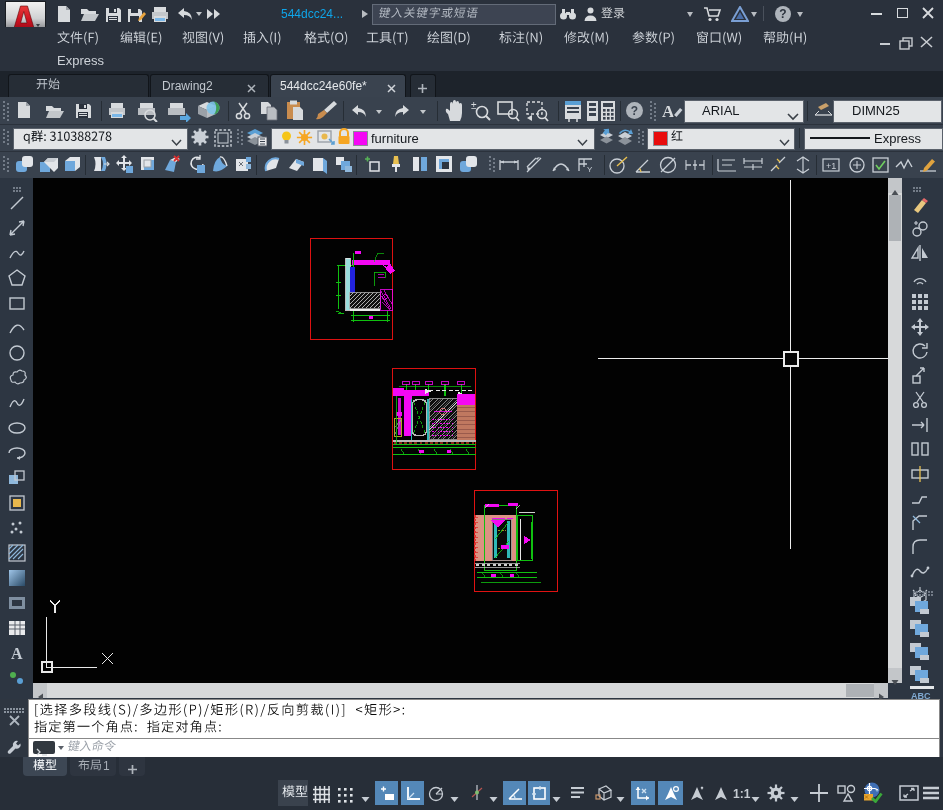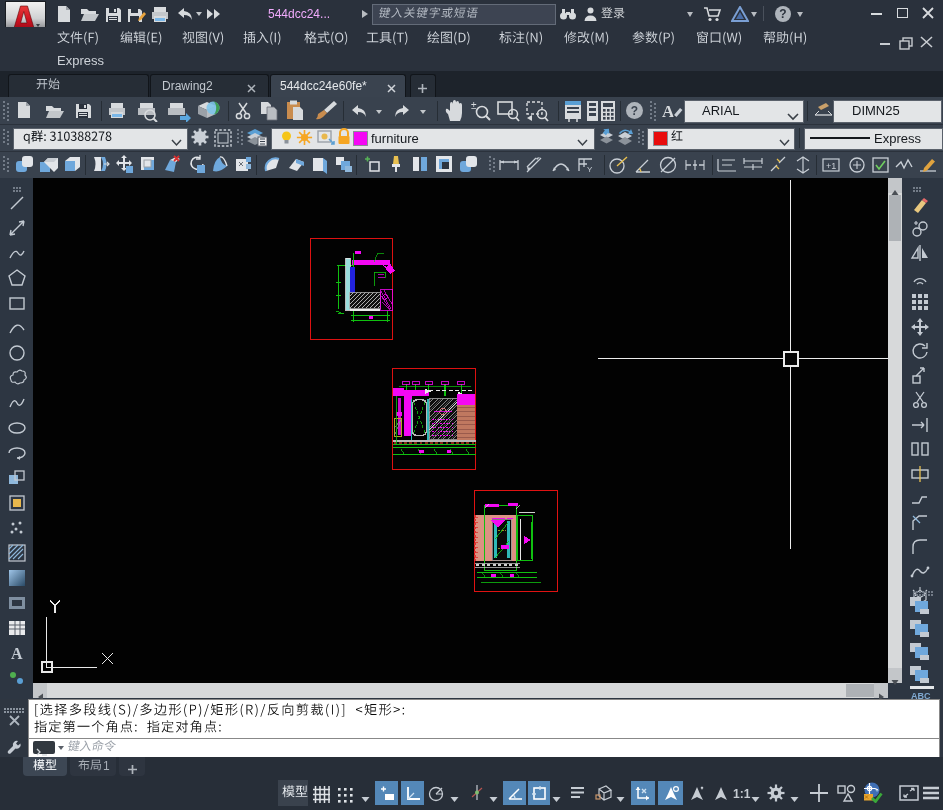--- a/index.html
+++ b/index.html
@@ -50,21 +50,21 @@
     <div style="position:absolute;left:175px;top:6px"><svg width="20" height="16" viewBox="0 0 20 16">
         <g>
           <path d="M9 2 L3 7 L9 12 L9 9 Q15 9 17 14 Q17 6 9 5 Z" fill="#d7dadd"></path>
         </g>
       </svg></div>
     <div class="abs" style="left:196px;top:12px;width:0;height:0;border:3px solid transparent;border-top:4px solid #c3c7cb"></div>
     <div style="position:absolute;left:205px;top:6px"><svg width="18" height="16" viewBox="0 0 18 16">
         <path d="M2 3 l6 5 -6 5 z" fill="#d7dadd"></path>
         <path d="M9 3 l6 5 -6 5 z" fill="#d7dadd"></path>
       </svg></div>
-    <div style="position:absolute;left:268px;top:7px;font:400 12px 'Liberation Sans',sans-serif;color:#f0abfc;white-space:pre;">544dcc24...</div>
+    <div style="position:absolute;left:281px;top:7px;font:400 12px 'Liberation Sans',sans-serif;color:#0ea5e9;white-space:pre;">544dcc24...</div>
     <div class="abs" style="left:362px;top:10px;width:0;height:0;border:4px solid transparent;border-left:6px solid #b8bcc1"></div>
     <div class="abs" style="left:372px;top:4px;width:182px;height:19px;background:#3d4452;border:1px solid #636b78"></div>
     <div style="position:absolute;left:379px;top:7px">
       <svg width="102" height="14" viewBox="0 0 102 14" style="display:block">
         <path transform="translate(0,9.9)" d="M2.7 -9.7 3.4 -9.5Q3.1 -8.8 2.7 -8.2Q2.3 -7.5 1.9 -7.0Q1.5 -6.4 1.0 -6.0Q1.0 -6.1 0.9 -6.2Q0.9 -6.3 0.8 -6.5Q0.7 -6.6 0.6 -6.7Q1.2 -7.2 1.8 -8.0Q2.3 -8.8 2.7 -9.7ZM2.3 -8.4H4.5L4.4 -7.6H1.9ZM0.7 0.8 0.7 0.0 1.0 -0.3 3.1 -1.5Q3.1 -1.4 3.2 -1.2Q3.2 -1.0 3.3 -0.9Q2.5 -0.4 2.0 -0.1Q1.6 0.2 1.3 0.3Q1.1 0.5 0.9 0.6Q0.8 0.7 0.7 0.8ZM1.3 -6.3H4.1L3.9 -5.5H1.2ZM0.4 -4.0H3.7L3.6 -3.2H0.3ZM0.7 0.8Q0.7 0.7 0.6 0.6Q0.6 0.4 0.5 0.3Q0.4 0.2 0.4 0.1Q0.5 0.0 0.8 -0.3Q1.1 -0.5 1.2 -1.0L2.1 -5.9H2.8L1.8 -0.2Q1.8 -0.2 1.6 -0.1Q1.5 -0.0 1.3 0.1Q1.1 0.3 0.9 0.5Q0.7 0.7 0.7 0.8ZM8.9 -9.6H9.6L7.8 -0.4H7.2ZM6.8 -7.2H11.5L11.4 -6.5H6.7ZM5.9 -2.5H10.4L10.3 -1.8H5.7ZM6.5 -4.1H10.4L10.3 -3.4H6.3ZM4.8 -9.0H6.6L6.5 -8.2H4.7ZM5.8 -5.6H5.9L6.1 -5.6L6.5 -5.6Q6.0 -3.8 5.5 -2.5Q4.9 -1.3 4.2 -0.4Q3.5 0.4 2.7 1.0Q2.6 0.8 2.5 0.7Q2.4 0.5 2.3 0.4Q3.1 -0.1 3.7 -0.8Q4.4 -1.6 4.9 -2.8Q5.4 -3.9 5.8 -5.5ZM4.5 -3.8Q4.6 -2.6 4.9 -1.8Q5.2 -1.1 5.8 -0.7Q6.3 -0.3 7.0 -0.1Q7.7 0.0 8.4 0.0Q8.6 0.0 8.8 0.0Q9.0 0.0 9.3 0.0Q9.5 0.0 9.8 0.0Q10.0 0.0 10.2 0.0Q10.1 0.2 10.0 0.4Q9.8 0.6 9.8 0.8H9.4H8.3Q7.4 0.8 6.6 0.6Q5.9 0.4 5.3 -0.0Q4.7 -0.5 4.3 -1.4Q4.0 -2.2 3.9 -3.6ZM7.4 -8.7H11.1L10.4 -5.0H6.7L6.8 -5.6H9.9L10.4 -8.1H7.3ZM4.7 -5.6H6.0L5.9 -4.9H4.3ZM4.2 -4.7Q4.2 -4.8 4.1 -4.9Q4.1 -5.0 4.0 -5.1Q4.0 -5.2 4.0 -5.3Q4.1 -5.3 4.3 -5.5Q4.5 -5.7 4.7 -6.0Q4.9 -6.2 5.2 -6.6Q5.5 -7.1 5.8 -7.7Q6.2 -8.3 6.4 -8.9L6.5 -9.0L6.8 -9.1L7.2 -8.8Q6.6 -7.8 6.0 -6.8Q5.4 -5.8 4.8 -5.1L4.8 -5.1Q4.8 -5.1 4.7 -5.1Q4.6 -5.0 4.5 -5.0Q4.4 -4.9 4.3 -4.8Q4.2 -4.7 4.2 -4.7Z M16.6 -8.7 17.3 -9.4Q18.0 -8.9 18.4 -8.2Q18.9 -7.5 19.2 -6.8Q19.5 -6.1 19.7 -5.4Q19.9 -4.7 20.1 -3.9Q20.4 -3.2 20.7 -2.5Q21.0 -1.9 21.5 -1.3Q22.0 -0.7 22.7 -0.2Q22.6 -0.0 22.5 0.1Q22.4 0.3 22.2 0.5Q22.1 0.7 22.1 0.8Q21.3 0.3 20.8 -0.3Q20.3 -0.9 20.0 -1.6Q19.6 -2.3 19.4 -3.1Q19.2 -3.9 18.9 -4.6Q18.7 -5.4 18.4 -6.1Q18.1 -6.9 17.7 -7.5Q17.3 -8.2 16.6 -8.7ZM18.2 -7.0 19.1 -6.8Q18.4 -5.0 17.4 -3.5Q16.5 -2.1 15.3 -1.0Q14.1 0.1 12.7 0.8Q12.6 0.7 12.5 0.6Q12.4 0.5 12.3 0.4Q12.1 0.2 12.0 0.1Q14.2 -0.9 15.7 -2.7Q17.2 -4.5 18.2 -7.0Z M26.9 -7.2H35.6L35.4 -6.4H26.8ZM25.7 -4.3H35.7L35.5 -3.4H25.5ZM31.1 -4.0Q31.3 -3.0 31.8 -2.2Q32.3 -1.4 33.2 -0.8Q34.0 -0.3 35.1 0.0Q35.0 0.1 34.9 0.3Q34.7 0.4 34.6 0.6Q34.4 0.7 34.4 0.8Q33.2 0.5 32.4 -0.2Q31.5 -0.8 31.0 -1.7Q30.5 -2.7 30.3 -3.8ZM34.1 -9.6 35.0 -9.3Q34.6 -8.9 34.3 -8.4Q33.9 -7.9 33.5 -7.5Q33.2 -7.1 32.9 -6.7L32.2 -7.0Q32.5 -7.4 32.8 -7.8Q33.2 -8.3 33.5 -8.7Q33.9 -9.2 34.1 -9.6ZM28.4 -9.2 29.2 -9.6Q29.5 -9.1 29.7 -8.6Q29.9 -8.0 30.0 -7.6L29.2 -7.2Q29.1 -7.5 29.0 -7.8Q28.9 -8.2 28.7 -8.5Q28.6 -8.9 28.4 -9.2ZM30.7 -6.9H31.7L31.3 -4.9Q31.2 -4.4 31.0 -3.8Q30.8 -3.1 30.4 -2.5Q30.0 -1.9 29.3 -1.3Q28.6 -0.7 27.6 -0.1Q26.6 0.4 25.1 0.9Q25.1 0.8 25.0 0.7Q24.9 0.5 24.8 0.4Q24.7 0.2 24.6 0.1Q26.0 -0.3 27.0 -0.8Q27.9 -1.3 28.5 -1.8Q29.2 -2.4 29.5 -2.9Q29.9 -3.4 30.1 -4.0Q30.2 -4.5 30.3 -4.9Z M40.2 -9.7 40.9 -9.5Q40.6 -8.8 40.2 -8.2Q39.8 -7.5 39.4 -7.0Q39.0 -6.4 38.5 -6.0Q38.5 -6.1 38.4 -6.2Q38.4 -6.3 38.3 -6.5Q38.2 -6.6 38.1 -6.7Q38.7 -7.2 39.3 -8.0Q39.8 -8.8 40.2 -9.7ZM39.8 -8.4H42.0L41.9 -7.6H39.4ZM38.2 0.8 38.2 0.0 38.5 -0.3 40.6 -1.5Q40.6 -1.4 40.7 -1.2Q40.7 -1.0 40.8 -0.9Q40.0 -0.4 39.5 -0.1Q39.1 0.2 38.8 0.3Q38.6 0.5 38.4 0.6Q38.3 0.7 38.2 0.8ZM38.8 -6.3H41.6L41.4 -5.5H38.7ZM37.9 -4.0H41.2L41.1 -3.2H37.8ZM38.2 0.8Q38.2 0.7 38.1 0.6Q38.1 0.4 38.0 0.3Q37.9 0.2 37.9 0.1Q38.0 0.0 38.3 -0.3Q38.6 -0.5 38.7 -1.0L39.6 -5.9H40.3L39.3 -0.2Q39.3 -0.2 39.1 -0.1Q39.0 -0.0 38.8 0.1Q38.6 0.3 38.4 0.5Q38.2 0.7 38.2 0.8ZM46.4 -9.6H47.1L45.3 -0.4H44.7ZM44.3 -7.2H49.0L48.9 -6.5H44.2ZM43.4 -2.5H47.9L47.8 -1.8H43.2ZM44.0 -4.1H47.9L47.8 -3.4H43.8ZM42.3 -9.0H44.1L44.0 -8.2H42.2ZM43.3 -5.6H43.4L43.6 -5.6L44.0 -5.6Q43.5 -3.8 43.0 -2.5Q42.4 -1.3 41.7 -0.4Q41.0 0.4 40.2 1.0Q40.1 0.8 40.0 0.7Q39.9 0.5 39.8 0.4Q40.6 -0.1 41.2 -0.8Q41.9 -1.6 42.4 -2.8Q42.9 -3.9 43.3 -5.5ZM42.0 -3.8Q42.1 -2.6 42.4 -1.8Q42.7 -1.1 43.3 -0.7Q43.8 -0.3 44.5 -0.1Q45.2 0.0 45.9 0.0Q46.1 0.0 46.3 0.0Q46.5 0.0 46.8 0.0Q47.0 0.0 47.3 0.0Q47.5 0.0 47.7 0.0Q47.6 0.2 47.5 0.4Q47.3 0.6 47.3 0.8H46.9H45.8Q44.9 0.8 44.1 0.6Q43.4 0.4 42.8 -0.0Q42.2 -0.5 41.8 -1.4Q41.5 -2.2 41.4 -3.6ZM44.9 -8.7H48.6L47.9 -5.0H44.2L44.3 -5.6H47.4L47.9 -8.1H44.8ZM42.2 -5.6H43.5L43.4 -4.9H41.8ZM41.7 -4.7Q41.7 -4.8 41.6 -4.9Q41.6 -5.0 41.5 -5.1Q41.5 -5.2 41.5 -5.3Q41.6 -5.3 41.8 -5.5Q42.0 -5.7 42.2 -6.0Q42.4 -6.2 42.7 -6.6Q43.0 -7.1 43.3 -7.7Q43.7 -8.3 43.9 -8.9L44.0 -9.0L44.3 -9.1L44.7 -8.8Q44.1 -7.8 43.5 -6.8Q42.9 -5.8 42.3 -5.1L42.3 -5.1Q42.3 -5.1 42.2 -5.1Q42.1 -5.0 42.0 -5.0Q41.9 -4.9 41.8 -4.8Q41.7 -4.7 41.7 -4.7Z M53.0 -6.3H58.5L58.3 -5.5H52.8ZM50.5 -3.4H60.4L60.3 -2.6H50.4ZM55.2 -4.2H56.1L55.3 -0.1Q55.2 0.2 55.1 0.4Q54.9 0.7 54.6 0.8Q54.3 0.9 53.8 0.9Q53.3 0.9 52.6 0.9Q52.6 0.8 52.5 0.6Q52.5 0.5 52.5 0.3Q52.4 0.2 52.4 0.1Q52.8 0.1 53.1 0.1Q53.5 0.1 53.7 0.1Q54.0 0.1 54.1 0.1Q54.2 0.1 54.3 0.0Q54.4 -0.0 54.4 -0.2ZM58.2 -6.3H58.5L58.7 -6.4L59.2 -5.9Q58.7 -5.5 58.1 -5.1Q57.5 -4.7 56.8 -4.3Q56.2 -3.9 55.6 -3.7Q55.5 -3.8 55.4 -3.9Q55.3 -4.1 55.2 -4.2Q55.7 -4.4 56.3 -4.7Q56.8 -5.1 57.3 -5.5Q57.8 -5.8 58.2 -6.2ZM51.6 -8.5H61.3L60.8 -6.1H59.9L60.2 -7.6H52.3L52.0 -6.1H51.2ZM55.7 -9.5 56.6 -9.7Q56.8 -9.4 57.0 -9.0Q57.1 -8.6 57.2 -8.3L56.2 -8.0Q56.2 -8.3 56.1 -8.7Q55.9 -9.1 55.7 -9.5Z M69.8 -9.6H70.7Q70.4 -8.3 70.3 -7.1Q70.1 -5.9 70.1 -4.8Q70.0 -3.7 70.1 -2.8Q70.2 -1.9 70.3 -1.3Q70.5 -0.7 70.7 -0.3Q71.0 0.0 71.3 0.0Q71.6 0.0 71.8 -0.5Q72.0 -1.0 72.3 -2.1Q72.4 -2.0 72.6 -1.8Q72.8 -1.7 72.9 -1.6Q72.7 -0.6 72.4 -0.1Q72.2 0.5 71.9 0.7Q71.5 0.9 71.1 0.9Q70.5 0.9 70.1 0.5Q69.7 0.1 69.5 -0.6Q69.3 -1.3 69.2 -2.3Q69.1 -3.3 69.2 -4.5Q69.2 -5.7 69.4 -7.0Q69.5 -8.3 69.8 -9.6ZM71.3 -9.1 71.9 -9.6Q72.2 -9.5 72.5 -9.3Q72.9 -9.1 73.2 -8.8Q73.5 -8.6 73.6 -8.4L73.0 -7.8Q72.8 -8.0 72.5 -8.3Q72.3 -8.5 71.9 -8.7Q71.6 -8.9 71.3 -9.1ZM72.2 -6.1 73.0 -5.9Q71.8 -3.6 70.2 -1.9Q68.6 -0.2 66.6 0.9Q66.5 0.8 66.4 0.7Q66.3 0.6 66.2 0.5Q66.1 0.3 66.0 0.2Q68.0 -0.7 69.6 -2.3Q71.1 -4.0 72.2 -6.1ZM63.8 -7.8H73.8L73.7 -7.0H63.7ZM62.4 -0.8Q63.1 -0.9 64.0 -1.0Q64.8 -1.2 65.8 -1.4Q66.8 -1.6 67.7 -1.8L67.6 -1.0Q66.7 -0.8 65.8 -0.6Q64.9 -0.4 64.0 -0.2Q63.1 -0.0 62.4 0.1ZM64.8 -5.2 64.4 -3.2H66.8L67.2 -5.2ZM64.2 -6.0H68.1L67.5 -2.4H63.5Z M80.9 -9.2H86.7L86.6 -8.4H80.8ZM78.8 -0.2H85.2L85.0 0.6H78.6ZM80.4 -2.8 81.2 -3.0Q81.3 -2.7 81.4 -2.2Q81.5 -1.8 81.5 -1.4Q81.6 -1.0 81.6 -0.6L80.8 -0.4Q80.8 -0.8 80.7 -1.2Q80.7 -1.6 80.6 -2.0Q80.5 -2.5 80.4 -2.8ZM83.9 -3.1 84.8 -2.9Q84.5 -2.4 84.2 -1.8Q83.8 -1.3 83.5 -0.7Q83.2 -0.2 82.9 0.2L82.2 -0.0Q82.5 -0.4 82.8 -1.0Q83.1 -1.5 83.4 -2.1Q83.7 -2.6 83.9 -3.1ZM81.6 -6.4 81.2 -4.3H84.5L84.9 -6.4ZM80.9 -7.1H85.9L85.2 -3.5H80.2ZM78.0 -7.8H78.8L78.4 -5.5Q78.3 -4.8 78.0 -4.0Q77.8 -3.2 77.4 -2.4Q77.0 -1.5 76.4 -0.7Q75.8 0.1 75.0 0.7Q74.9 0.6 74.8 0.5Q74.7 0.4 74.7 0.3Q74.6 0.2 74.5 0.1Q75.3 -0.5 75.8 -1.2Q76.4 -1.9 76.7 -2.7Q77.1 -3.4 77.3 -4.2Q77.5 -4.9 77.6 -5.5ZM77.2 -8.1H80.3L80.2 -7.3H77.0ZM75.5 -5.1H79.9L79.8 -4.3H75.4ZM77.8 -3.5Q77.8 -3.4 78.0 -3.2Q78.1 -2.9 78.3 -2.6Q78.5 -2.4 78.6 -2.1Q78.8 -1.8 78.9 -1.5Q79.1 -1.3 79.1 -1.2L78.4 -0.5Q78.3 -0.7 78.1 -1.1Q78.0 -1.4 77.8 -1.8Q77.6 -2.2 77.4 -2.5Q77.3 -2.9 77.2 -3.1ZM77.4 -9.7 78.2 -9.5Q78.0 -8.8 77.6 -8.0Q77.3 -7.3 77.0 -6.7Q76.6 -6.0 76.3 -5.5Q76.2 -5.6 76.1 -5.7Q76.0 -5.8 75.9 -5.9Q75.8 -5.9 75.7 -6.0Q76.2 -6.7 76.7 -7.6Q77.1 -8.6 77.4 -9.7Z M92.4 -9.2H99.0L98.8 -8.5H92.3ZM91.2 -4.9H98.5L98.4 -4.1H91.0ZM91.8 -3.1H97.4L96.7 0.9H95.8L96.4 -2.4H92.5L91.9 0.9H91.0ZM91.7 -0.3H96.4L96.2 0.5H91.5ZM94.8 -8.9 95.6 -8.9Q95.4 -8.1 95.0 -7.3Q94.7 -6.5 94.4 -5.7Q94.0 -5.0 93.8 -4.4H92.9Q93.1 -4.8 93.3 -5.4Q93.6 -6.0 93.8 -6.6Q94.1 -7.2 94.3 -7.8Q94.6 -8.4 94.8 -8.9ZM92.4 -7.2H97.2L97.1 -6.4H92.3ZM97.0 -7.2H97.1L97.2 -7.2L97.8 -7.2Q97.7 -6.5 97.4 -5.8Q97.2 -5.0 97.0 -4.4L96.2 -4.5Q96.4 -4.9 96.5 -5.4Q96.7 -5.9 96.8 -6.3Q96.9 -6.8 97.0 -7.1ZM89.4 -8.8 90.0 -9.3Q90.3 -9.1 90.6 -8.8Q90.9 -8.5 91.1 -8.2Q91.4 -7.9 91.5 -7.6L90.8 -7.0Q90.6 -7.3 90.4 -7.6Q90.2 -7.9 89.9 -8.2Q89.6 -8.6 89.4 -8.8ZM88.2 -6.1H90.3L90.1 -5.2H88.1ZM88.6 0.6 88.6 -0.2 89.0 -0.6 91.2 -1.9Q91.2 -1.8 91.3 -1.6Q91.3 -1.3 91.3 -1.2Q90.5 -0.7 90.0 -0.4Q89.5 -0.1 89.2 0.1Q89.0 0.3 88.8 0.4Q88.7 0.5 88.6 0.6ZM88.6 0.6Q88.6 0.5 88.5 0.3Q88.5 0.2 88.4 0.0Q88.4 -0.1 88.3 -0.2Q88.5 -0.3 88.6 -0.5Q88.8 -0.7 88.9 -1.0L89.8 -6.1H90.7L89.6 -0.3Q89.6 -0.3 89.4 -0.2Q89.3 -0.1 89.1 0.0Q88.9 0.2 88.8 0.3Q88.6 0.4 88.6 0.6Z" fill="#b7bdc6"></path>
       </svg>
     </div>
     <div style="position:absolute;left:559px;top:6px"><svg width="18" height="16" viewBox="0 0 18 16">
         <circle cx="4.5" cy="10" r="3.5" fill="#d7dadd"></circle>
         <circle cx="13.5" cy="10" r="3.5" fill="#d7dadd"></circle>

